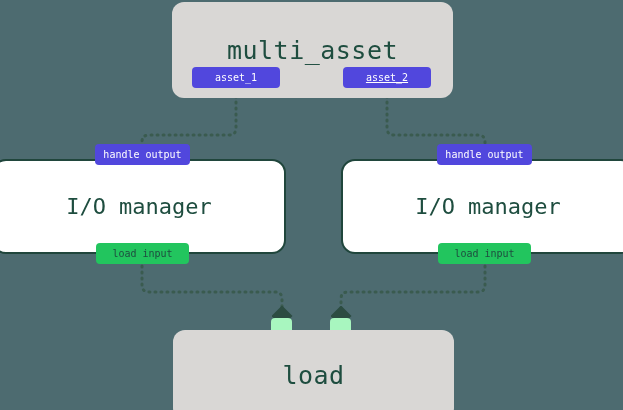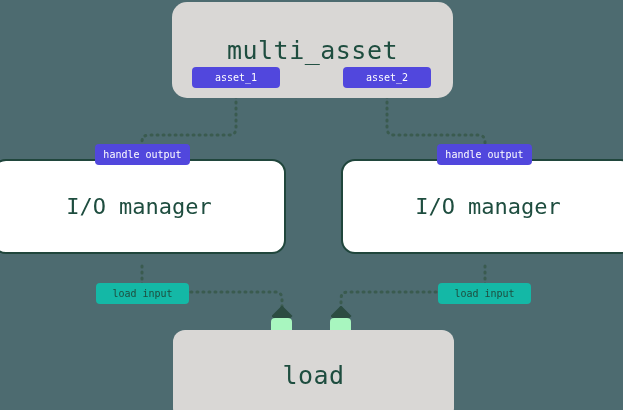--- a/index.html
+++ b/index.html
@@ -20,21 +20,21 @@
     background:#d9d7d5;
     border-radius:12px;
     display:flex;align-items:center;justify-content:center;
   }
   .asset-node .title{
     color:#1e4d3f;
     font-size:25px;
     letter-spacing:0.5px;
     white-space:nowrap;
   }
-  #node-multi-asset{left:172px;top:2px;width:281px;height:96px;border-radius:15px;}
+  #node-multi-asset{left:172px;top:2px;width:281px;height:96px;}
   #node-asset{left:173px;top:330px;width:281px;height:90px;}
 
   
   .io-node{
     position:absolute;
     background:#ffffff;
     border:2px solid #20463c;
     border-radius:14px;
     display:flex;align-items:center;justify-content:center;
   }
@@ -53,24 +53,24 @@
     display:flex;align-items:center;justify-content:center;
     border-radius:4px;
     font-size:10px;
     line-height:1;
     white-space:nowrap;
     padding:0 11px;
     height:21px;
     box-sizing:border-box;
   }
   .pill.purple{background:#5147dd;color:#ffffff;}
-  .pill.green{background:#14b8a6;color:#1e4d3f;margin-top:40px;}
+  .pill.green{background:#22c55e;color:#1e4d3f;}
 
   #handle-asset-1{left:192px;top:67px;width:88px;}
-  #handle-asset-2{left:343px;top:67px;width:88px;}
+  #handle-asset-2{left:343px;top:67px;width:88px;text-decoration:underline;}
   #handle-output-left{left:95px;top:144px;width:95px;}
   #handle-output-right{left:437px;top:144px;width:95px;}
   #handle-load-left{left:96px;top:243px;width:93px;}
   #handle-load-right{left:438px;top:243px;width:93px;}
 
   
   .sq-handle{
     position:absolute;
     width:21px;height:21px;
     background:#a8f6bf;

